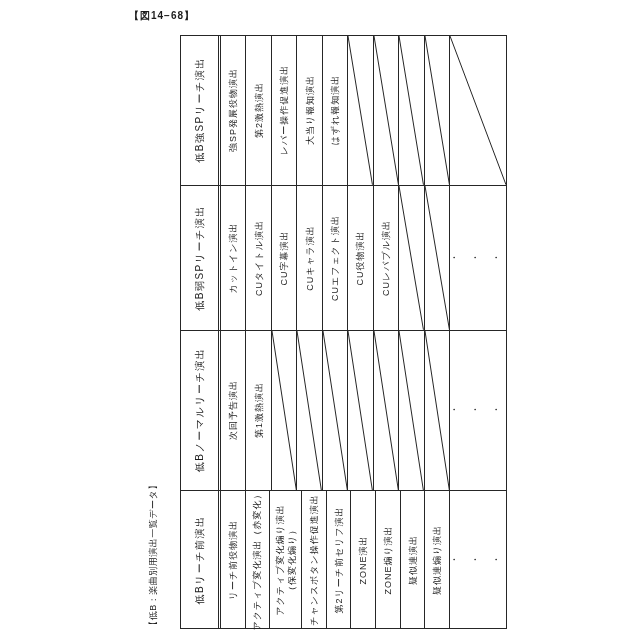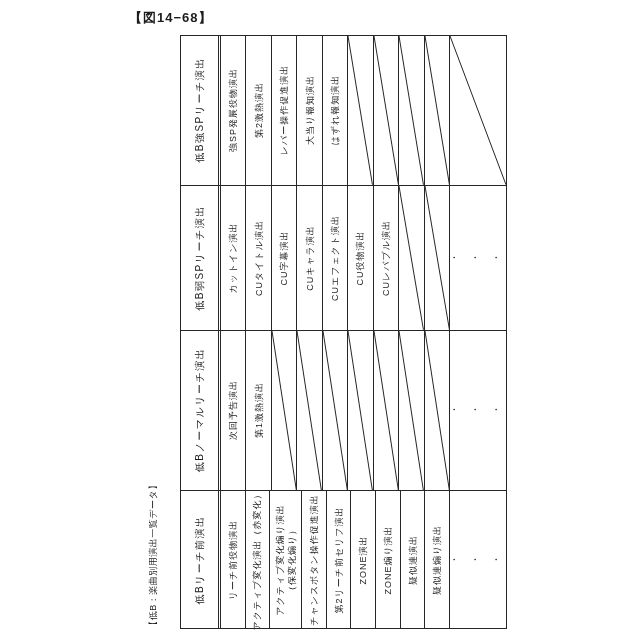--- a/index.html
+++ b/index.html
@@ -1,18 +1,18 @@
 <!DOCTYPE html>
 <html><head>
 <meta charset="utf-8">
 <style>
   html,body{margin:0;padding:0;background:#ffffff;}
   body{width:640px;height:640px;position:relative;overflow:hidden;
        font-family:"Liberation Sans","DejaVu Sans",sans-serif;color:#1c1c1c;}
-  .fig-title{position:absolute;left:129px;top:9px;font-size:13px;font-weight:bold;
+  .fig-title{position:absolute;left:129px;top:9px;font-size:10px;font-weight:bold;
        letter-spacing:1px;white-space:nowrap;}
   .side-label{position:absolute;left:83px;top:485px;width:140px;height:140px;}
   .side-label .rot{position:absolute;top:50%;left:50%;
        transform:translate(-50%,-50%) rotate(-90deg);white-space:nowrap;
        font-size:9px;letter-spacing:0.5px;}
   .ptable{position:absolute;left:180px;top:35px;width:327px;height:594px;
        border:1.5px solid #262626;box-sizing:border-box;background:#fff;
        display:flex;flex-direction:column;}
   .band{display:flex;flex-direction:row;box-sizing:border-box;}
   .band + .band{border-top:1px solid #262626;}

